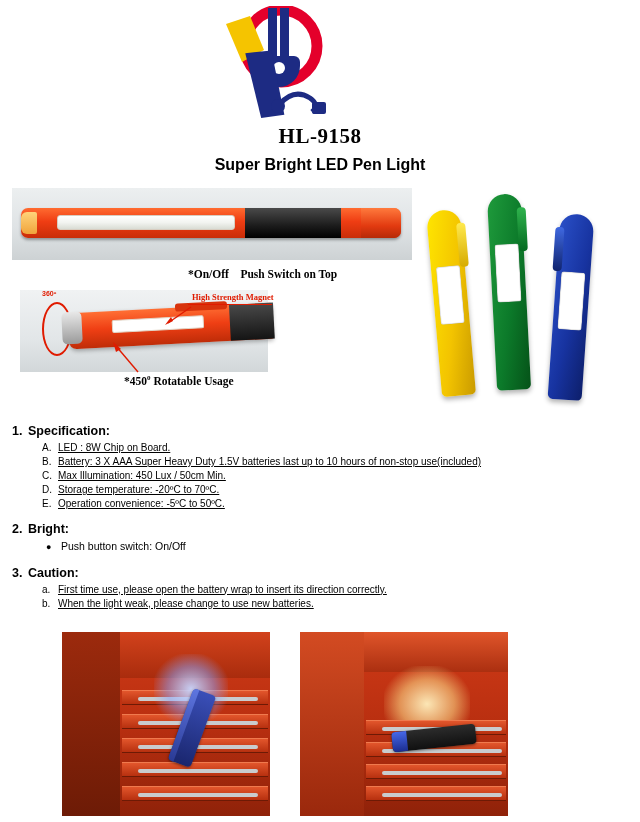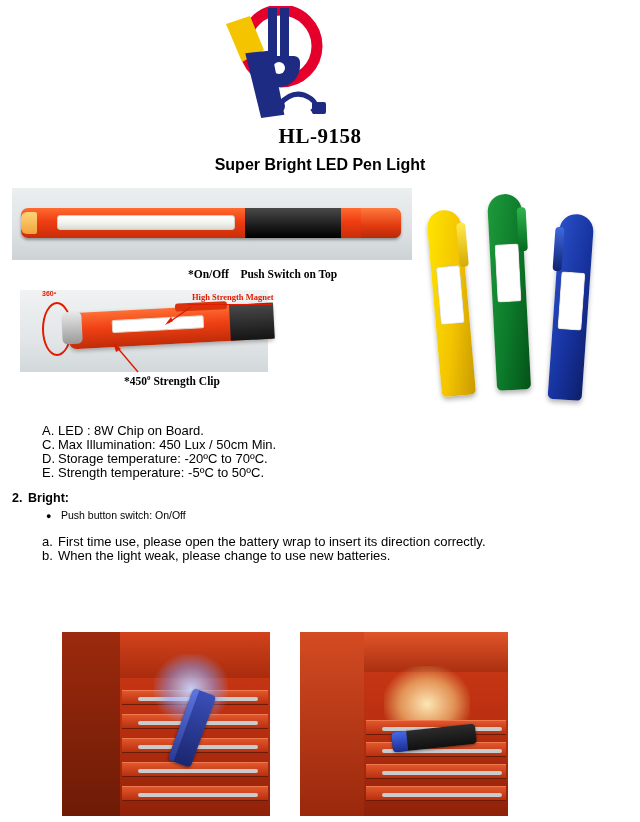--- a/index.html
+++ b/index.html
@@ -292,23 +292,24 @@
     padding: 0 10px 0 12px;
   }
   .sec-head {
     font-size: 12.5px;
     font-weight: bold;
     margin: 0 0 3px 0;
   }
   .sec-head .num { display: inline-block; width: 16px; }
   .lines { margin: 0 0 0 30px; padding: 0; list-style: none; }
   .lines li {
-    font-size: 13px;
+    font-size: 10px;
     line-height: 14px;
     white-space: nowrap;
+    text-decoration: underline;
   }
   .lines li .mk { display: inline-block; width: 16px; }
   .sec2 { margin-top: 11px; }
   .sec3 { margin-top: 11px; }
   .bullets { margin: 0 0 0 34px; padding: 0; list-style: none; }
   .bullets li {
     font-size: 10.5px;
     line-height: 14.5px;
   }
   .bullets li .mk { display: inline-block; width: 15px; font-size: 9px; }
@@ -434,21 +435,21 @@
     <div class="lbl-magnet-line"></div>
     <svg class="arrow-magnet" viewBox="0 0 30 22">
       <path d="M29 3 L6 19" stroke="#e01b00" stroke-width="1.4" fill="none"></path>
       <path d="M3 21 L11 17 L9 13 Z" fill="#e01b00"></path>
     </svg>
 
     <svg class="arrow-clip" viewBox="0 0 36 34">
       <path d="M30 32 L8 6" stroke="#e01b00" stroke-width="1.4" fill="none"></path>
       <path d="M5 2 L13 9 L8 12 Z" fill="#e01b00"></path>
     </svg>
-    <div class="caption-clip"><span>*450</span><span class="sup">0</span><span> Strength Clip</span></div>
+    <div class="caption-clip"><span>*450</span><span class="sup">0</span><span> Rotatable Usage</span></div>
   </div>
 
   <div class="photo-right">
     <div class="pen3 pen-y">
       <div class="clip"></div>
       <div class="band"></div>
     </div>
     <div class="pen3 pen-g">
       <div class="clip"></div>
       <div class="band"></div>
@@ -456,38 +457,45 @@
     <div class="pen3 pen-b">
       <div class="clip"></div>
       <div class="band"></div>
     </div>
   </div>
 </div>
 
 <div class="sections">
 
   <div class="sec1">
+    <div class="sec-head">
+      <span class="num">1.</span><span>Specification:</span>
+    </div>
     <ul class="lines">
       <li><span class="mk">A.</span><span>LED : 8W Chip on Board.</span></li>
+      <li><span class="mk">B.</span><span>Battery: 3 X AAA Super Heavy Duty 1.5V batteries last up to 10 hours of non-stop use(included)</span></li>
       <li><span class="mk">C.</span><span>Max Illumination: 450 Lux / 50cm Min.</span></li>
       <li><span class="mk">D.</span><span>Storage temperature: -20ºC to 70ºC.</span></li>
-      <li><span class="mk">E.</span><span>Strength temperature: -5ºC to 50ºC.</span></li>
+      <li><span class="mk">E.</span><span>Operation convenience: -5ºC to 50ºC.</span></li>
     </ul>
   </div>
 
   <div class="sec2">
     <div class="sec-head">
       <span class="num">2.</span><span>Bright:</span>
     </div>
     <ul class="bullets">
       <li><span class="mk">●</span><span>Push button switch: On/Off</span></li>
     </ul>
   </div>
 
   <div class="sec3">
+    <div class="sec-head">
+      <span class="num">3.</span><span>Caution:</span>
+    </div>
     <ul class="lines">
       <li><span class="mk">a.</span><span>First time use, please open the battery wrap to insert its direction correctly.</span></li>
       <li><span class="mk">b.</span><span>When the light weak, please change to use new batteries.</span></li>
     </ul>
   </div>
 </div>
 
 <div class="bottom-photos">
 
   <div class="bp bp-left">

